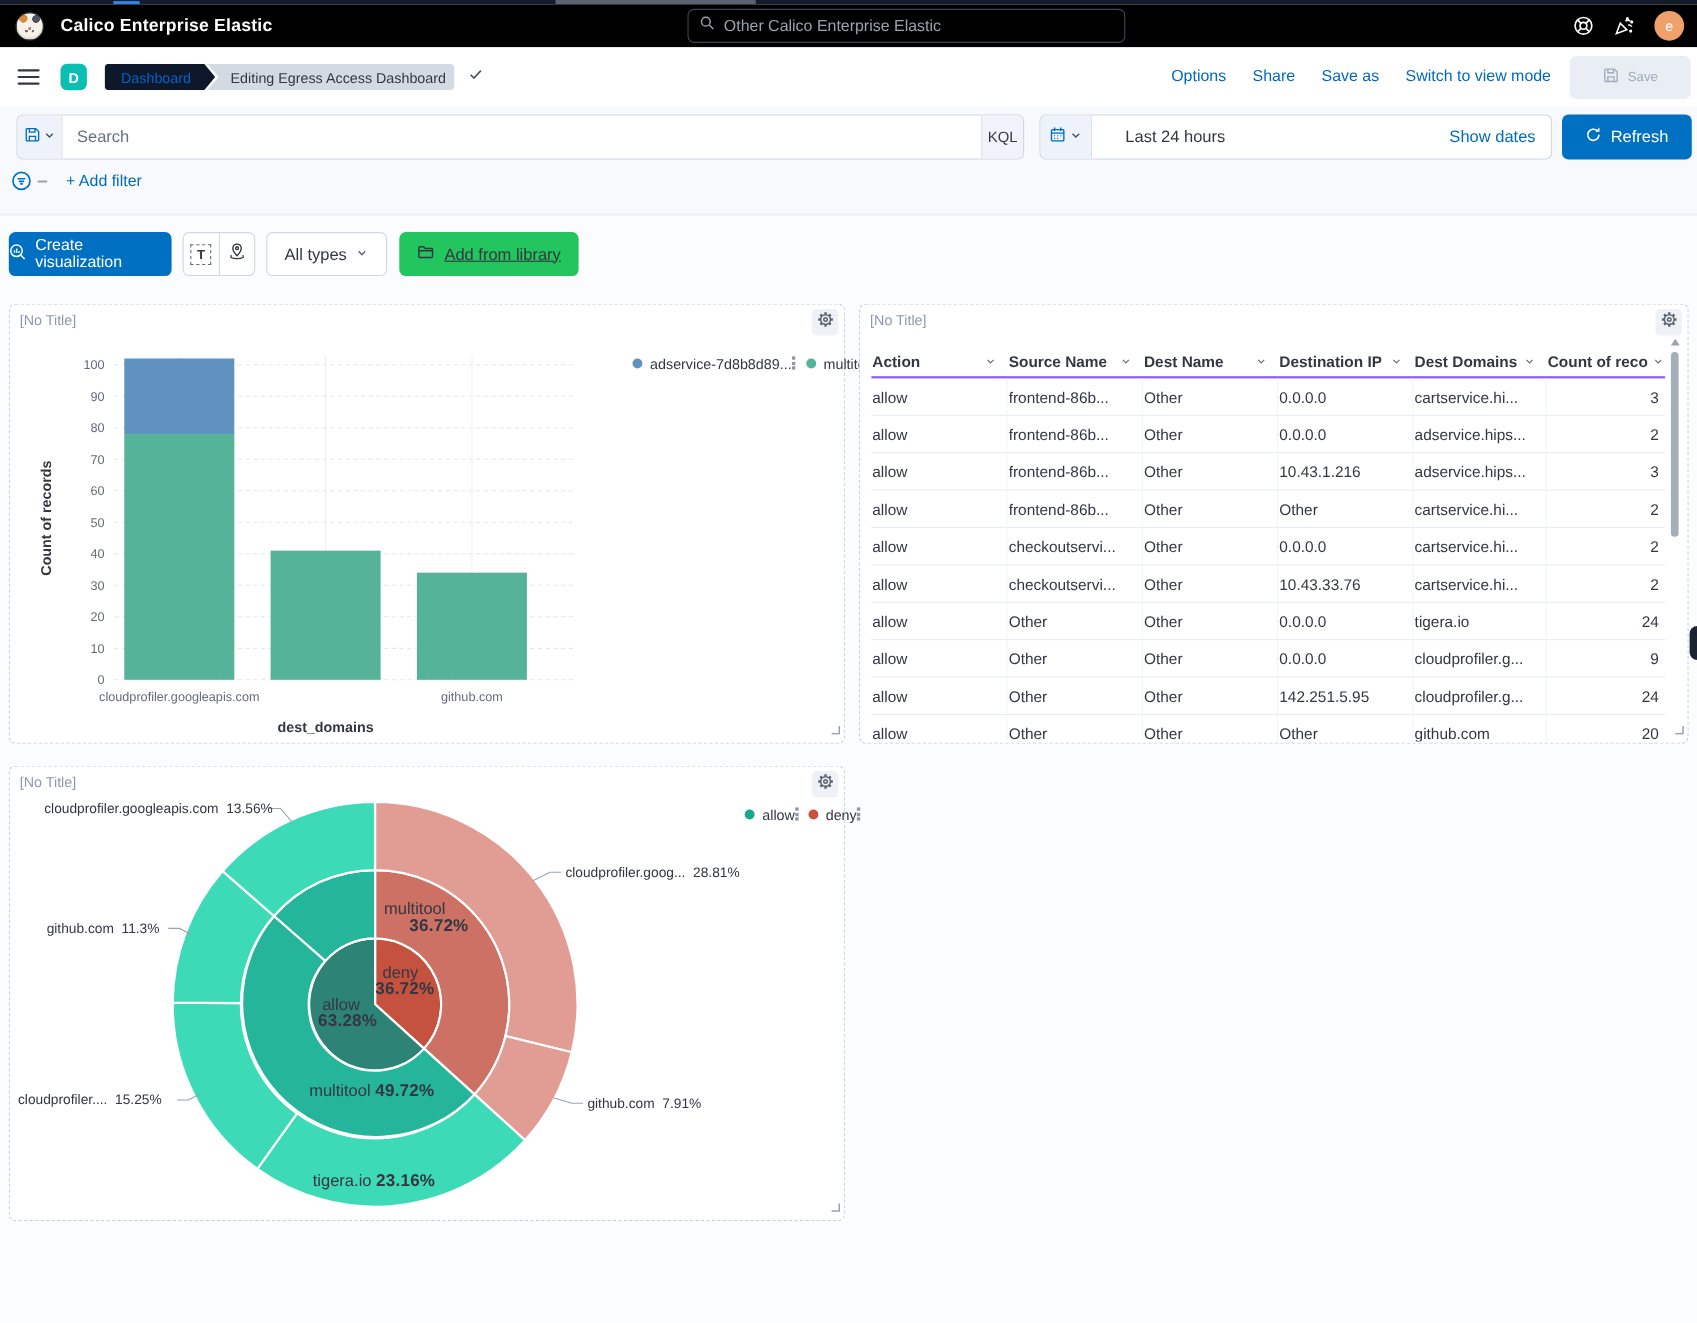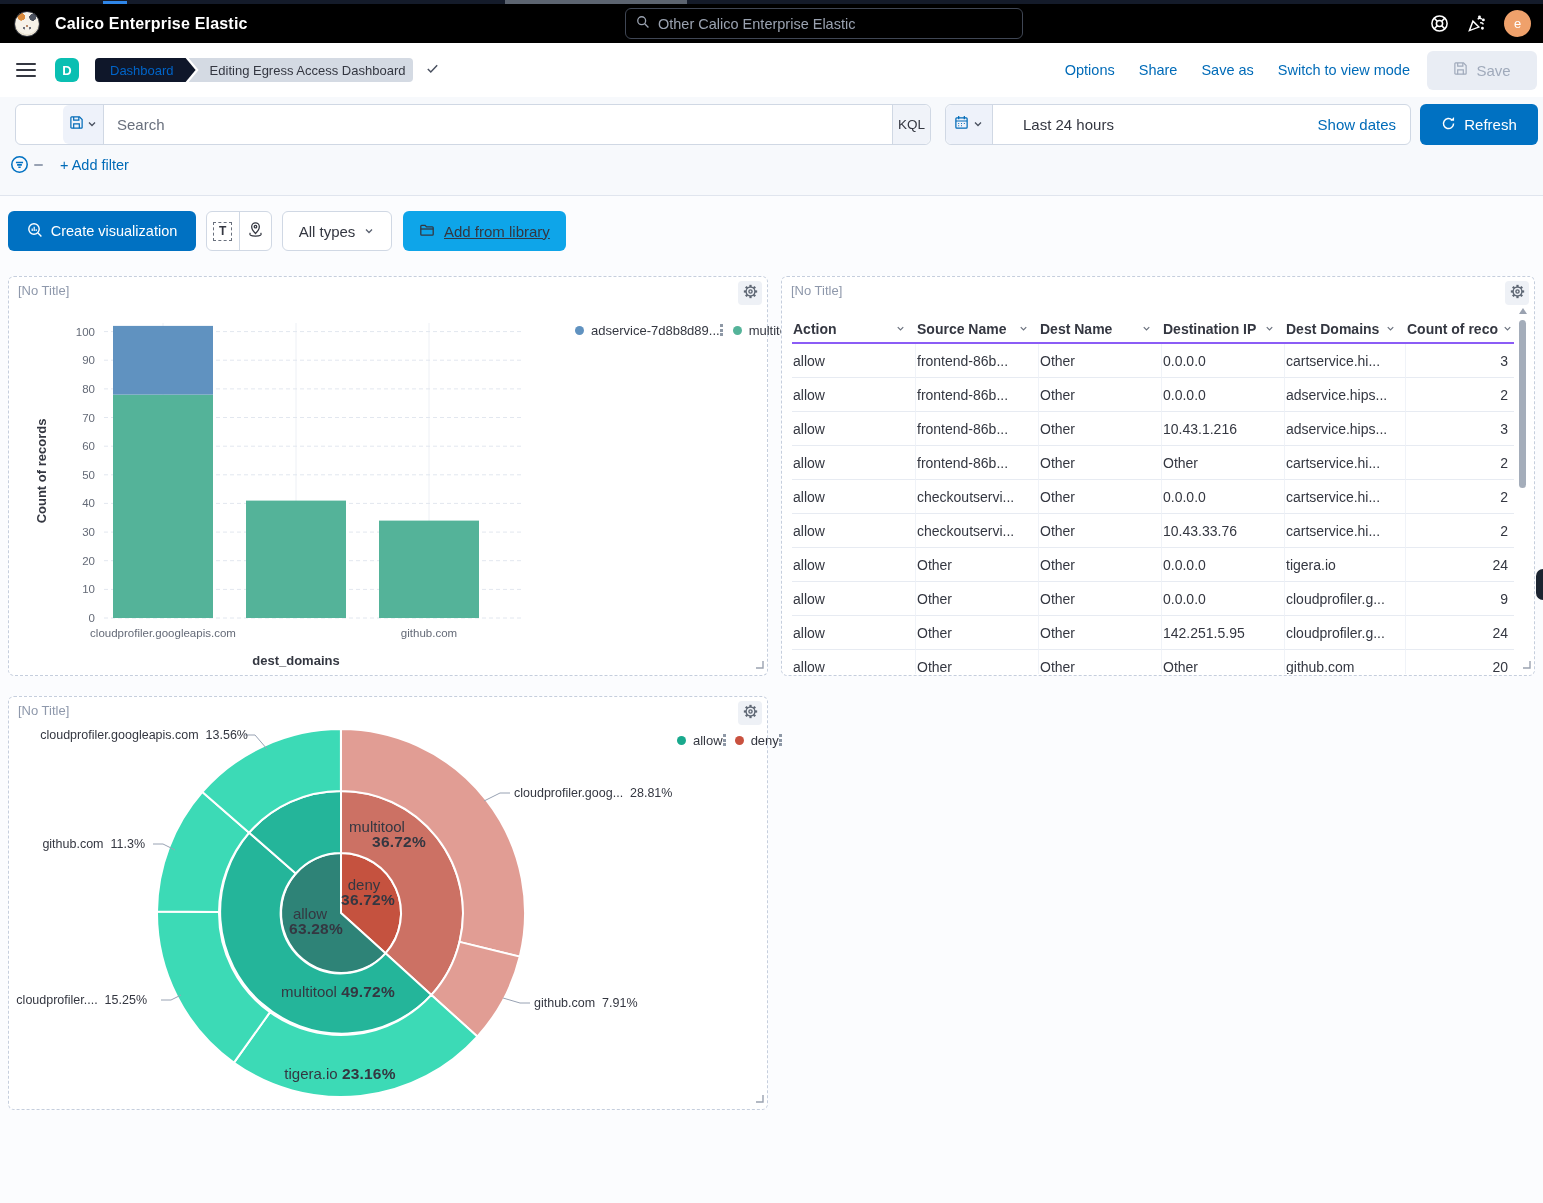--- a/index.html
+++ b/index.html
@@ -28,49 +28,49 @@
 .nav-bar { position:relative; height:54px; background:#fff; display:flex; align-items:center; padding:0 16px; }
 .hamburger { width:20px; height:14px; display:flex; flex-direction:column; justify-content:space-between; cursor:pointer; }
 .hamburger div { height:2px; background:#343741; border-radius:1px; }
 .d-badge { width:24px; height:24px; background:#0abfb2; border-radius:6px; color:#fff; font-weight:bold; font-size:13px; display:flex; align-items:center; justify-content:center; margin-left:19px; }
 .crumbs { display:flex; align-items:center; margin-left:16px; }
 .crumb1 { position:relative; z-index:2; background:#0f172a; color:#0064c8; font-size:13px; height:24px; display:flex; align-items:center; padding:0 22px 0 15px; border-radius:4px; clip-path:polygon(0 0, calc(100% - 10px) 0, 100% 50%, calc(100% - 10px) 100%, 0 100%); }
 .crumb2 { background:#d4dae3; color:#343741; font-size:13px; height:24px; display:flex; align-items:center; padding:0 8px 0 21px; margin-left:-7px; border-radius:0 4px 4px 0; clip-path:polygon(0 0, 100% 0, 100% 100%, 0 100%, 10px 50%); }
 .crumb-check { margin-left:12px; color:#4a5160; }
 .nav-right { position:absolute; right:6px; top:0; height:54px; display:flex; align-items:center; gap:24px; }
 .nav-link { color:#006bb8; font-size:14.5px; cursor:pointer; }
-.save-btn { width:110px; height:39px; margin-left:-7px; background:#e9edf4; border-radius:6px; color:#a0aabb; font-size:15px; font-weight:500; display:flex; align-items:center; justify-content:center; gap:8px; }
+.save-btn { width:110px; height:39px; margin-left:-7px; background:#e9edf4; border-radius:6px; color:#a0aabb; font-size:12px; font-weight:500; display:flex; align-items:center; justify-content:center; gap:8px; }
 
 .filter-section { position:relative; height:99px; background:#f7f9fc; border-bottom:1px solid #e0e5ee; }
-.query-box { position:absolute; left:15px; top:7px; width:916px; height:41px; background:#fff; border:1px solid #d0d8e4; border-radius:6px; display:flex; align-items:center;padding-left:47px; }
+.query-box { position:absolute; left:15px; top:7px; width:916px; height:41px; background:#fff; border:1px solid #d0d8e4; border-radius:6px; display:flex; align-items:center; }
 .saved-q { width:41px; height:100%; background:#eef2fa; border-right:1px solid #d0d8e4; border-radius:6px 0 0 6px; display:flex; align-items:center; justify-content:center; gap:2px; color:#006bb8; }
 .saved-q .carr { color:#49505e; }
 .query-ph { flex:1; padding-left:13px; font-size:15px; color:#69707d; }
 .kql { width:38px; height:100%; border-left:1px solid #d0d8e4; background:#f0f3f9; border-radius:0 6px 6px 0; display:flex; align-items:center; justify-content:center; font-size:13.5px; color:#343741; }
 .date-box { position:absolute; left:945px; top:7px; width:466px; height:41px; background:#fff; border:1px solid #d0d8e4; border-radius:6px; display:flex; align-items:center; }
 .cal-seg { width:47px; height:100%; background:#eef2fa; border-right:1px solid #d0d8e4; border-radius:6px 0 0 6px; display:flex; align-items:center; justify-content:center; gap:3px; color:#006bb8; }
 .cal-seg .carr { color:#49505e; }
 .time-text { padding-left:30px; font-size:15px; color:#343741; flex:1; }
 .show-dates { padding-right:14px; font-size:15px; color:#006bb8; cursor:pointer; }
 .refresh-btn { position:absolute; left:1420px; top:7px; width:118px; height:41px; background:#0071c2; border-radius:6px; color:#fff; display:flex; align-items:center; justify-content:center; gap:8px; font-size:15px; font-weight:500; }
 .filter-row { position:absolute; left:10px; top:58px; display:flex; align-items:center; }
 .filter-circ { color:#0071c2; display:flex; }
 .filter-dash { width:9px; height:2px; background:#98a2b3; border-radius:1px; margin-left:5px; }
 .add-filter { margin-left:17px; color:#006bb8; font-size:14.5px; cursor:pointer; }
 
 .main { position:relative; height:1007px; background:#fbfcfe; }
 .toolbar { position:absolute; left:8px; top:15px; display:flex; align-items:center; }
-.create-viz { width:188px; height:40px; background:#0071c2; border-radius:6px; color:#fff; font-size:14.5px; font-weight:500; display:flex; align-items:center; justify-content:center; gap:8px; }
+.create-viz { width:148px; height:40px; background:#0071c2; border-radius:6px; color:#fff; font-size:14.5px; font-weight:500; display:flex; align-items:center; justify-content:center; gap:8px; }
 .icon-group { margin-left:10px; height:40px; width:66px; background:#fff; border:1px solid #d0d8e4; border-radius:6px; display:flex; }
 .icon-cell { flex:1; display:flex; align-items:center; justify-content:center; color:#343741; }
 .icon-cell + .icon-cell { border-left:1px solid #d0d8e4; }
 .t-icon { width:19px; height:19px; border:1px dashed #69707d; display:flex; align-items:center; justify-content:center; font-size:12px; font-weight:bold; color:#343741; }
 .all-types { margin-left:10px; height:40px; width:110px; background:#fff; border:1px solid #d0d8e4; border-radius:6px; display:flex; align-items:center; justify-content:center; gap:8px; font-size:15px; color:#343741; }
 .all-types .carr { color:#5a6170; }
-.add-library { margin-left:11px; height:40px; background:#0ea5e9; border-radius:6px; display:flex; align-items:center; gap:9px; padding:0 16px; font-size:15px; color:#343741; }
+.add-library { margin-left:11px; height:40px; background:#22c55e; border-radius:6px; display:flex; align-items:center; gap:9px; padding:0 16px; font-size:15px; color:#343741; }
 .add-library span { text-decoration:underline; }
 
 .panel { position:absolute; background:#fff; border:1px dashed #c5cedd; border-radius:6px; }
 .panel-title { position:absolute; top:6px; left:9px; font-size:13px; color:#8e98ab; }
 .gear-btn { position:absolute; top:4px; right:5px; width:24px; height:24px; border-radius:4px; background:#eef1f6; display:flex; align-items:center; justify-content:center; color:#5d6673; cursor:pointer; }
 .resize-ic { position:absolute; right:3px; bottom:2px; color:#9aa2b0; }
 #panel-bar { left:8px; top:80px; width:760px; height:400px; }
 #panel-table { left:781px; top:80px; width:754px; height:400px; }
 #panel-sun { left:8px; top:500px; width:760px; height:414px; }
 

